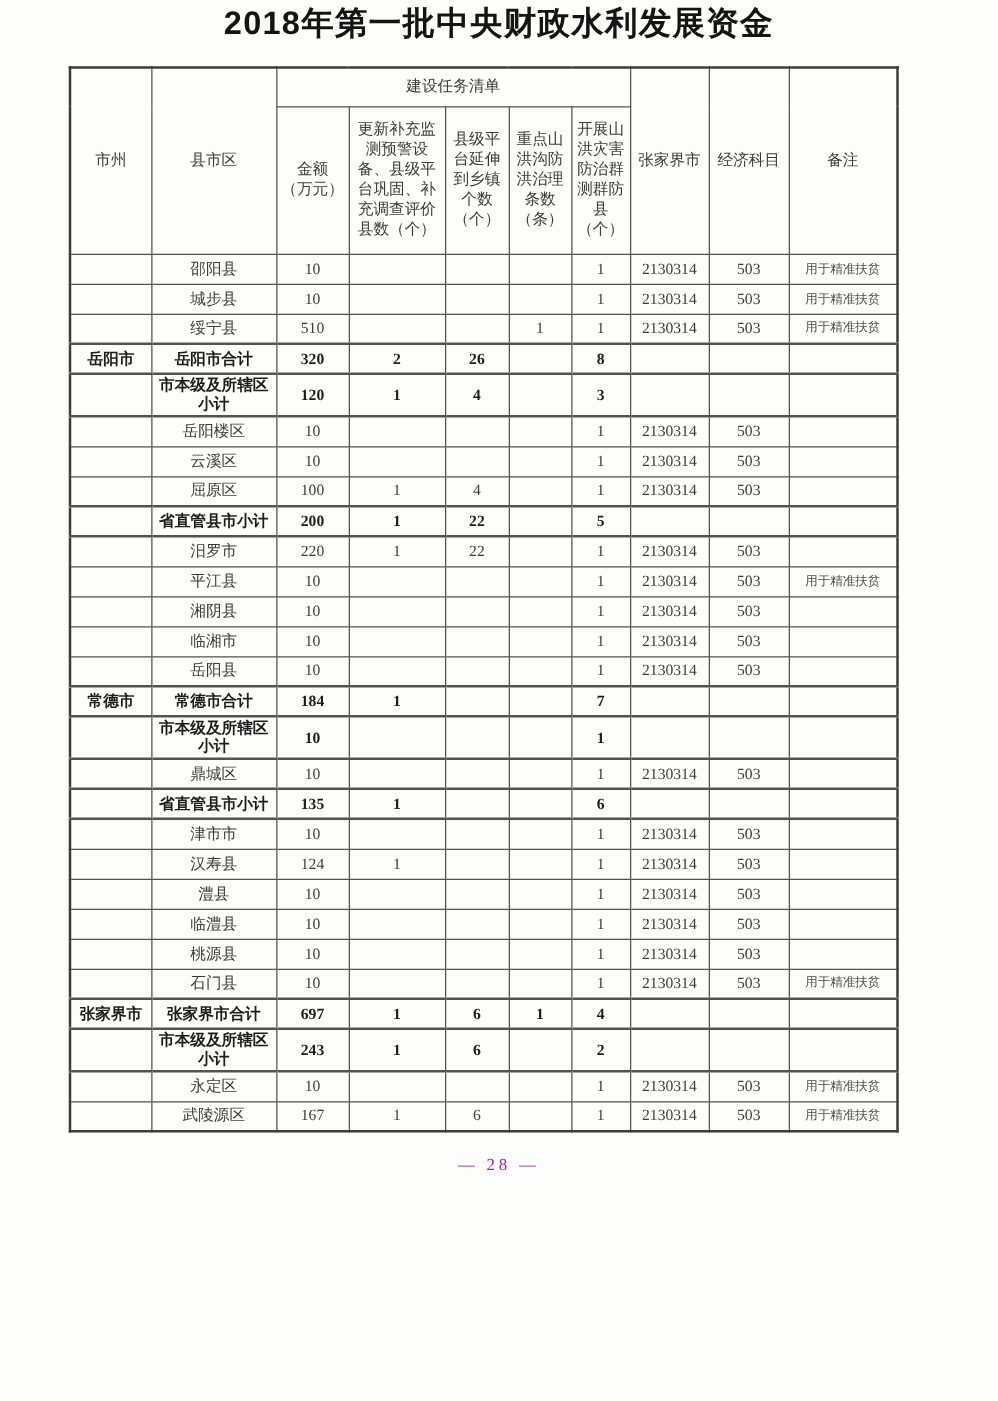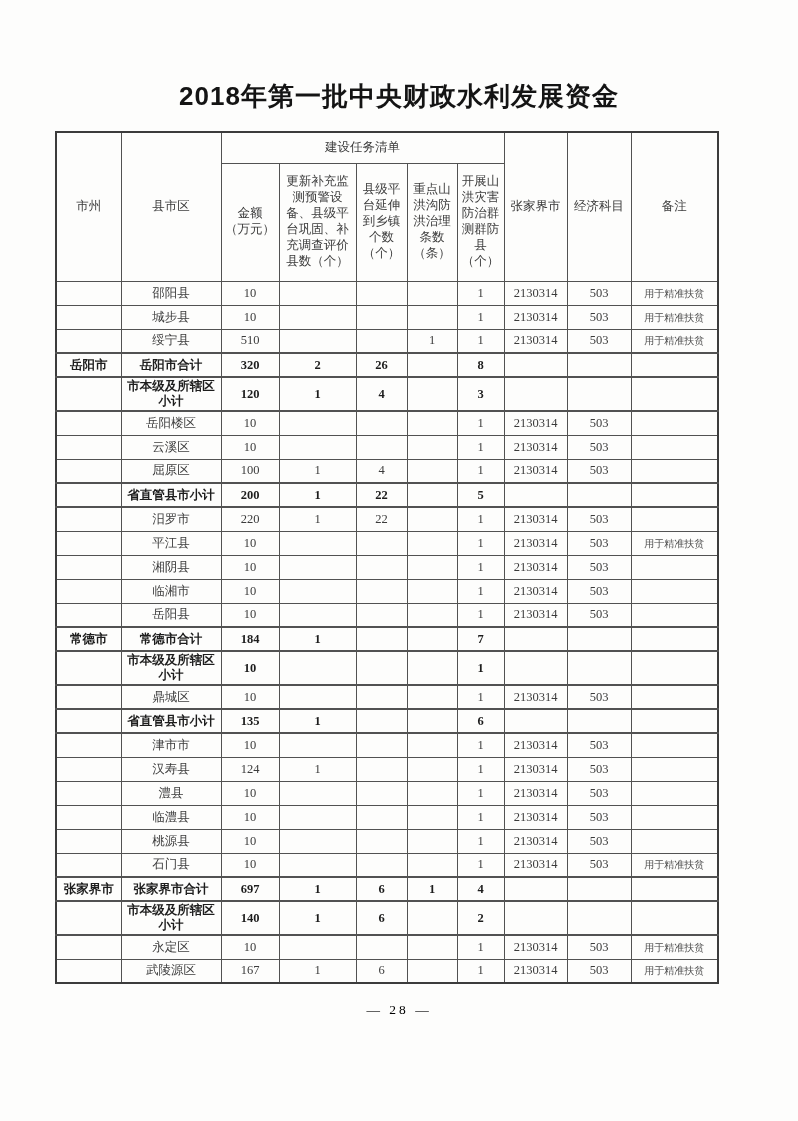--- a/index.html
+++ b/index.html
@@ -8,21 +8,20 @@
     height: 1121px;
     background: #fdfdfc;
     font-family: "Liberation Serif", "DejaVu Serif", serif;
     overflow: hidden;
   }
   .page {
     position: relative;
     width: 798px;
     height: 1121px;
     box-sizing: border-box;
-    padding-top: 78px;
     background: #fdfdfc;
   }
   .doc-title {
     text-align: center;
     font-family: "Liberation Sans", "DejaVu Sans", sans-serif;
     font-weight: bold;
     font-size: 26px;
     line-height: 37px;
     letter-spacing: 1px;
     color: #141414;
@@ -53,21 +52,21 @@
   tbody tr.bold td {
     font-weight: bold;
     color: #1d1d1d;
     border-top-width: 2px;
     border-bottom-width: 2px;
   }
   tbody td:last-child { font-size: 10px; color: #4c4c4c; }
   .page-number {
     text-align: center;
     margin-top: 18px;
-    color: #000000;
+    color: #a21caf;
     font-size: 13.5px;
     letter-spacing: 3px;
   }
 </style>
 </head>
 <body>
 
 <div class="page">
 
   <div class="doc-title">
@@ -402,21 +401,21 @@
           <td>6</td>
           <td>1</td>
           <td>4</td>
           <td></td>
           <td></td>
           <td></td>
         </tr>
         <tr class="bold">
           <td></td>
           <td>市本级及所辖区小计</td>
-          <td>140</td>
+          <td>243</td>
           <td>1</td>
           <td>6</td>
           <td></td>
           <td>2</td>
           <td></td>
           <td></td>
           <td></td>
         </tr>
         <tr>
           <td></td>

